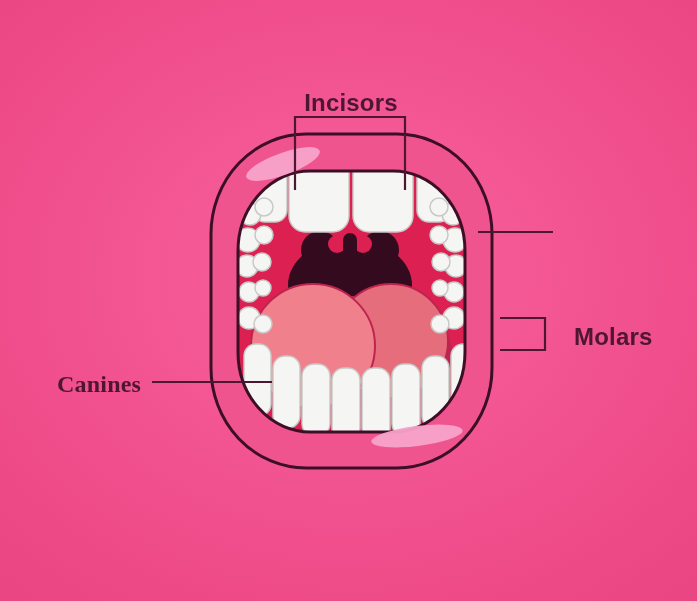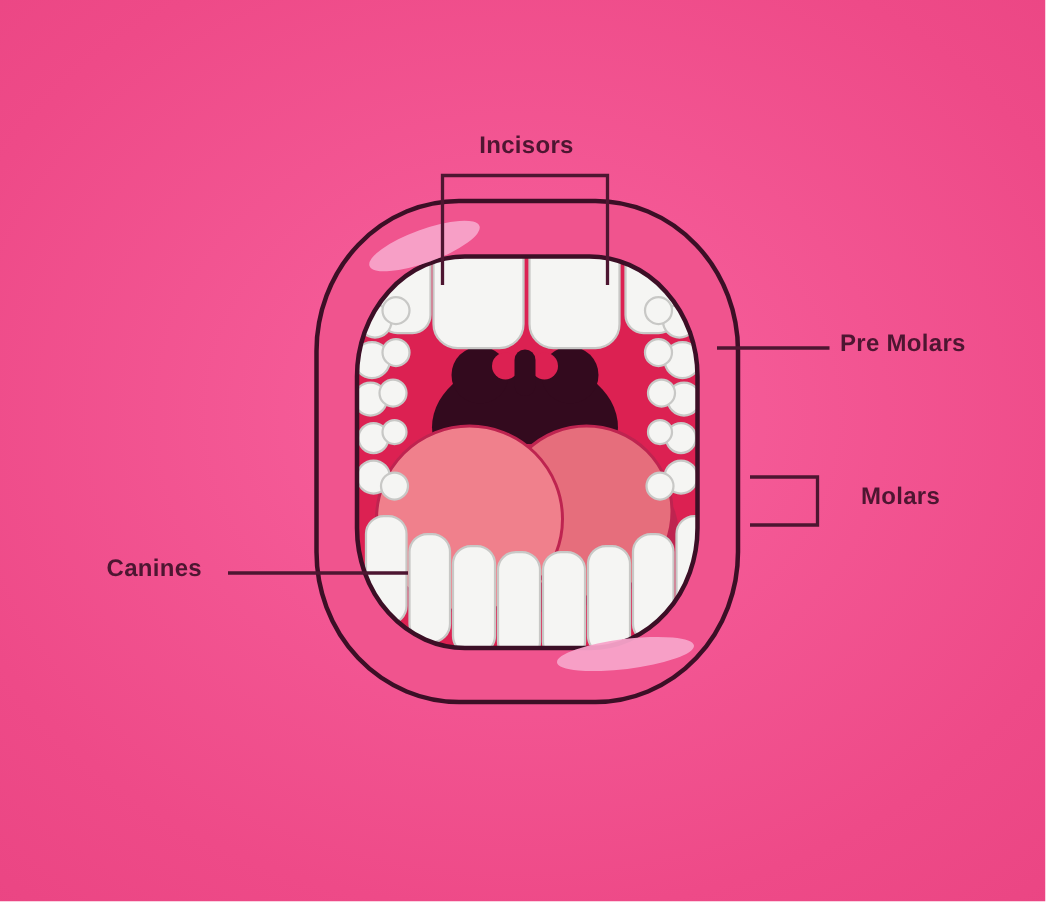--- a/index.html
+++ b/index.html
@@ -24,30 +24,30 @@
   .tongue-shadow { fill: var(--tongue_shadow, #be2450); }
   .tongue-back   { fill: var(--tongue_back, #e66e7c); stroke: var(--tongue_shadow, #be2450); stroke-width: 2; }
   .tongue-front  { fill: var(--tongue_front, #f0808c); stroke: var(--tongue_shadow, #be2450); stroke-width: 2; }
   .teeth rect, .teeth circle { fill: var(--teeth, #f5f5f3); stroke: var(--teeth_outline, #c8c8c6); stroke-width: 1.5; }
   .highlight     { fill: var(--lip_highlight, #f7a3c9); opacity: 0.95; }
   .leader        { fill: none; stroke: var(--leader_line, #4d1631); stroke-width: 2.2; stroke-linejoin: miter; }
 
   .label {
     position: absolute;
     font-weight: 700;
-    font-size: 16px;
+    font-size: 24px;
     letter-spacing: 0.2px;
     color: var(--label_text, #4d1631);
     white-space: nowrap;
     user-select: none;
   }
   .label-incisors  { left: 351px; top: 89px; transform: translateX(-50%); }
   .label-premolars { left: 560px; top: 221px; }
   .label-molars    { left: 574px; top: 323px; }
-  .label-canines   { left: 71px;  top: 371px; }
+  .label-canines   { left: 57px;  top: 371px; font-family: Liberation Serif, serif; }
 </style>
 </head>
 <body>
 
 <div class="stage">
 
   <svg class="diagram-svg" viewBox="0 0 697 601" width="697" height="601" aria-hidden="true">
     <defs>
       <clipPath id="innerMouthClip">
         <rect x="238" y="171" width="227" height="261" rx="72" ry="80"></rect>
@@ -124,17 +124,16 @@
     <ellipse class="highlight" cx="283" cy="164" rx="39" ry="11" transform="rotate(-20 283 164)"></ellipse>
     <ellipse class="highlight" cx="417" cy="436" rx="46" ry="10" transform="rotate(-7 417 436)"></ellipse>
 
     <path class="leader" d="M295 190 L295 117 L405 117 L405 190"></path>
     <path class="leader" d="M478 232 L553 232"></path>
     <path class="leader" d="M500 318 L545 318 L545 350 L500 350"></path>
     <path class="leader" d="M152 382 L272 382"></path>
   </svg>
 
   <div class="label label-incisors">Incisors</div>
-  <div class="label label-premolars">Pre Molars</div>
   <div class="label label-molars">Molars</div>
   <div class="label label-canines">Canines</div>
 
 </div>
 
 </body></html>

